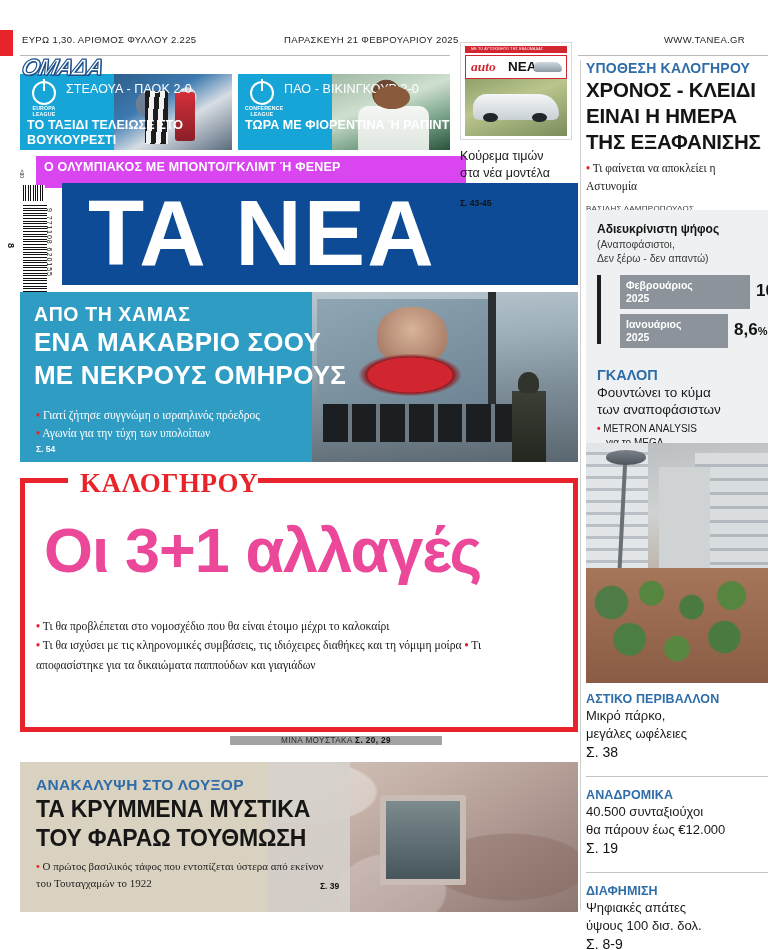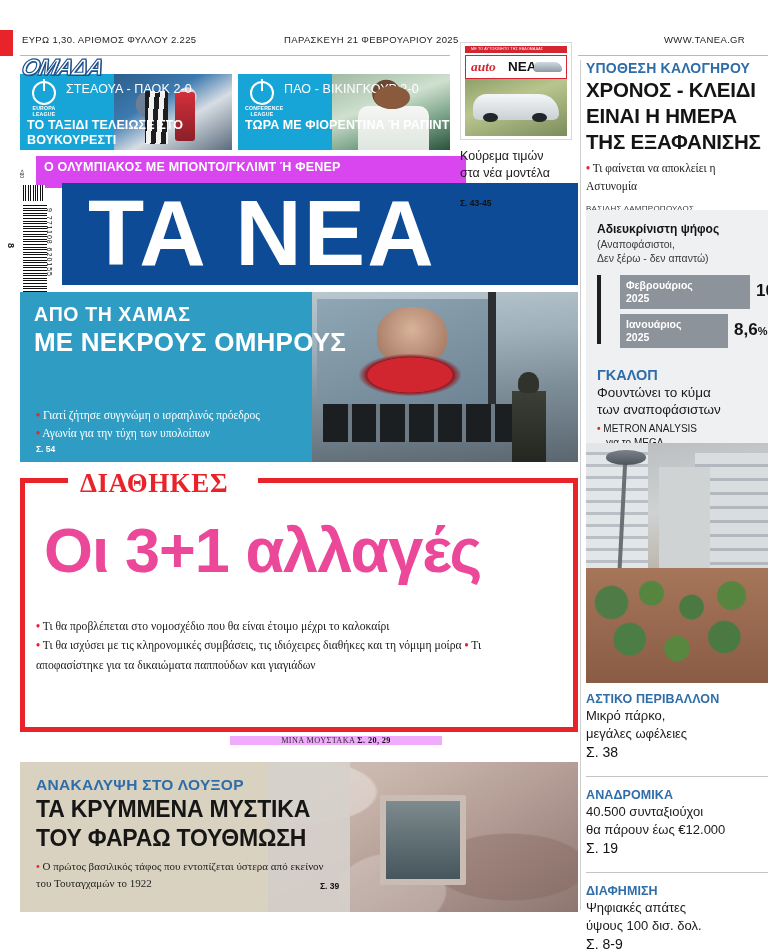--- a/index.html
+++ b/index.html
@@ -98,22 +98,22 @@
   .mb-gap{position:absolute;left:68px;top:473px;width:190px;height:14px;background:#fff;}
   .mb-kicker{position:absolute;left:80px;top:468px;color:#e8232a;font-size:27px;font-weight:bold;
      font-family:"Liberation Serif",serif;letter-spacing:.5px;}
   .mb-head{position:absolute;left:44px;top:519px;color:#ec4899;font-size:63px;font-weight:bold;
      letter-spacing:-1px;line-height:1;}
   .mb-bullets{position:absolute;left:36px;top:617px;width:500px;color:#1a1a1a;font-size:11.6px;
      line-height:1.68;font-family:"Liberation Serif",serif;}
   .mb-bullets .bul{color:#e8232a;font-weight:bold;}
   .mb-sub{position:absolute;left:36px;top:684px;width:510px;color:#141414;font-size:13px;
      font-weight:bold;line-height:1.34;letter-spacing:.1px;}
-  .mb-byline{position:absolute;left:230px;top:736px;width:200px;background:#f0abfc;text-align:center;
-     font-size:8.2px;color:#2a2a2a;letter-spacing:.4px;padding:0 6px;font-family:Liberation Serif, serif;}
+  .mb-byline{position:absolute;left:230px;top:736px;width:200px;background:#a3a3a3;text-align:center;
+     font-size:8.2px;color:#2a2a2a;letter-spacing:.4px;padding:0 6px;}
   .mb-byline b{color:#111;}
 
   
   .luxor{left:20px;top:762px;width:558px;height:150px;overflow:hidden;background:#fde047;}
   .lux-photo{position:absolute;right:0;top:0;width:310px;height:150px;
      background:linear-gradient(150deg,#d6c6bd 0%,#c2aea4 35%,#a8908a 70%,#8d7670 100%);}
   .lux-door{position:absolute;left:36%;top:22%;width:24%;height:52%;
      background:linear-gradient(#7d8a8e,#46565c);border:6px solid #c9bcb4;border-radius:2px;}
   .lux-rock{position:absolute;left:0;top:0;width:100%;height:100%;
      background:radial-gradient(ellipse at 12% 20%,rgba(255,255,255,.34) 0 18%,transparent 19%),
@@ -264,34 +264,35 @@
       <div class="hp-billboard">
           <div class="hp-face"></div>
           <div class="hp-red"></div>
         </div>
       <div class="hp-pole"></div>
       <div class="hp-coffins"></div>
       <div class="hp-soldier"></div>
     </div>
     <div class="hamas-txt">
       <div class="hamas-k">ΑΠΟ ΤΗ ΧΑΜΑΣ</div>
+      <div class="hamas-h">ΕΝΑ ΜΑΚΑΒΡΙΟ ΣΟΟΥ</div>
       <div class="hamas-h">ΜΕ ΝΕΚΡΟΥΣ ΟΜΗΡΟΥΣ</div>
     </div>
     <div class="hamas-b">
       <div><span class="bul">•</span>
         <span>Γιατί ζήτησε συγγνώμη ο ισραηλινός πρόεδρος</span></div>
       <div><span class="bul">•</span>
         <span>Αγωνία για την τύχη των υπολοίπων</span></div>
     </div>
     <div class="hamas-pg">Σ. 54</div>
   </div>
 
   <div class="abs mainbox"></div>
   <div class="abs mb-gap"></div>
-  <div class="abs mb-kicker">ΔΙΑΘΗΚΕΣ</div>
+  <div class="abs mb-kicker">ΚΑΛΟΓΗΡΟΥ</div>
   <div class="abs mb-head">Οι 3+1 αλλαγές</div>
   <div class="abs mb-bullets">
     <div><span class="bul">•</span>
       <span>Τι θα προβλέπεται στο νομοσχέδιο που θα είναι έτοιμο μέχρι το καλοκαίρι</span></div>
     <div><span class="bul">•</span>
       <span>Τι θα ισχύσει με τις κληρονομικές συμβάσεις, τις ιδιόχειρες διαθήκες και τη νόμιμη μοίρα</span>
       <span class="bul">•</span>
       <span>Τι αποφασίστηκε για τα δικαιώματα παππούδων και γιαγιάδων</span></div>
   </div>
   <div class="abs mb-byline">

